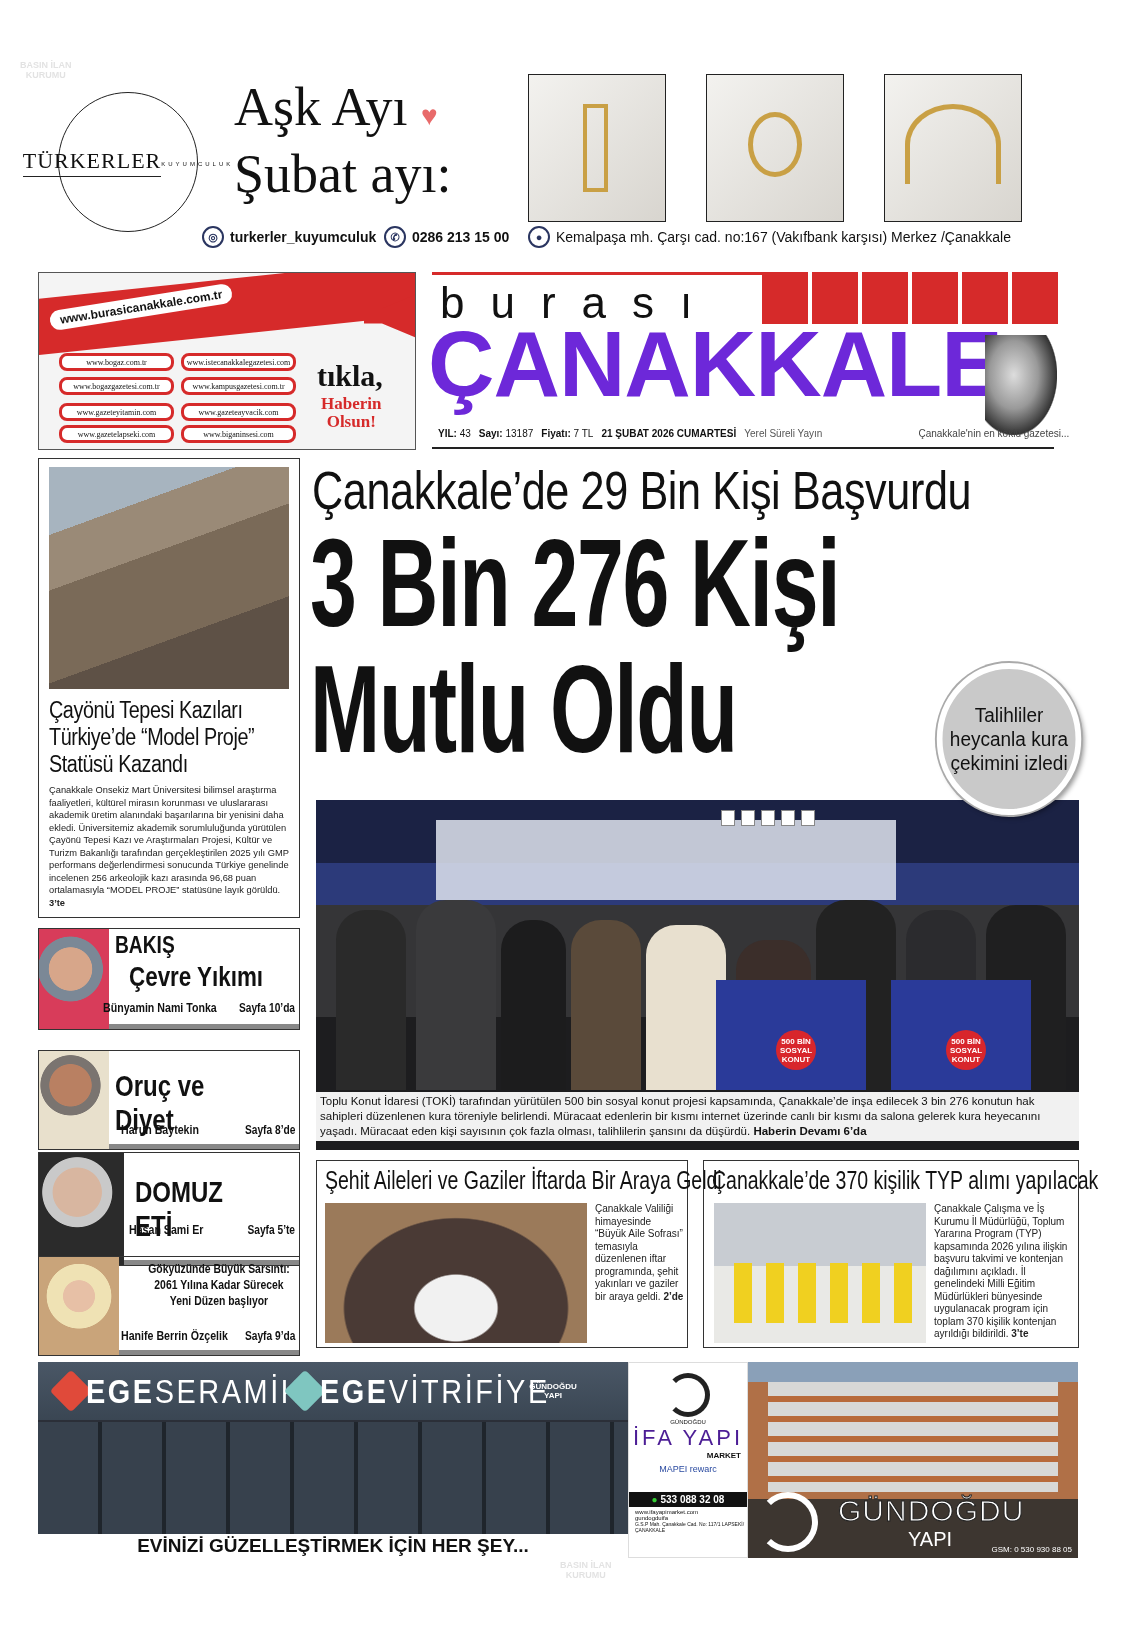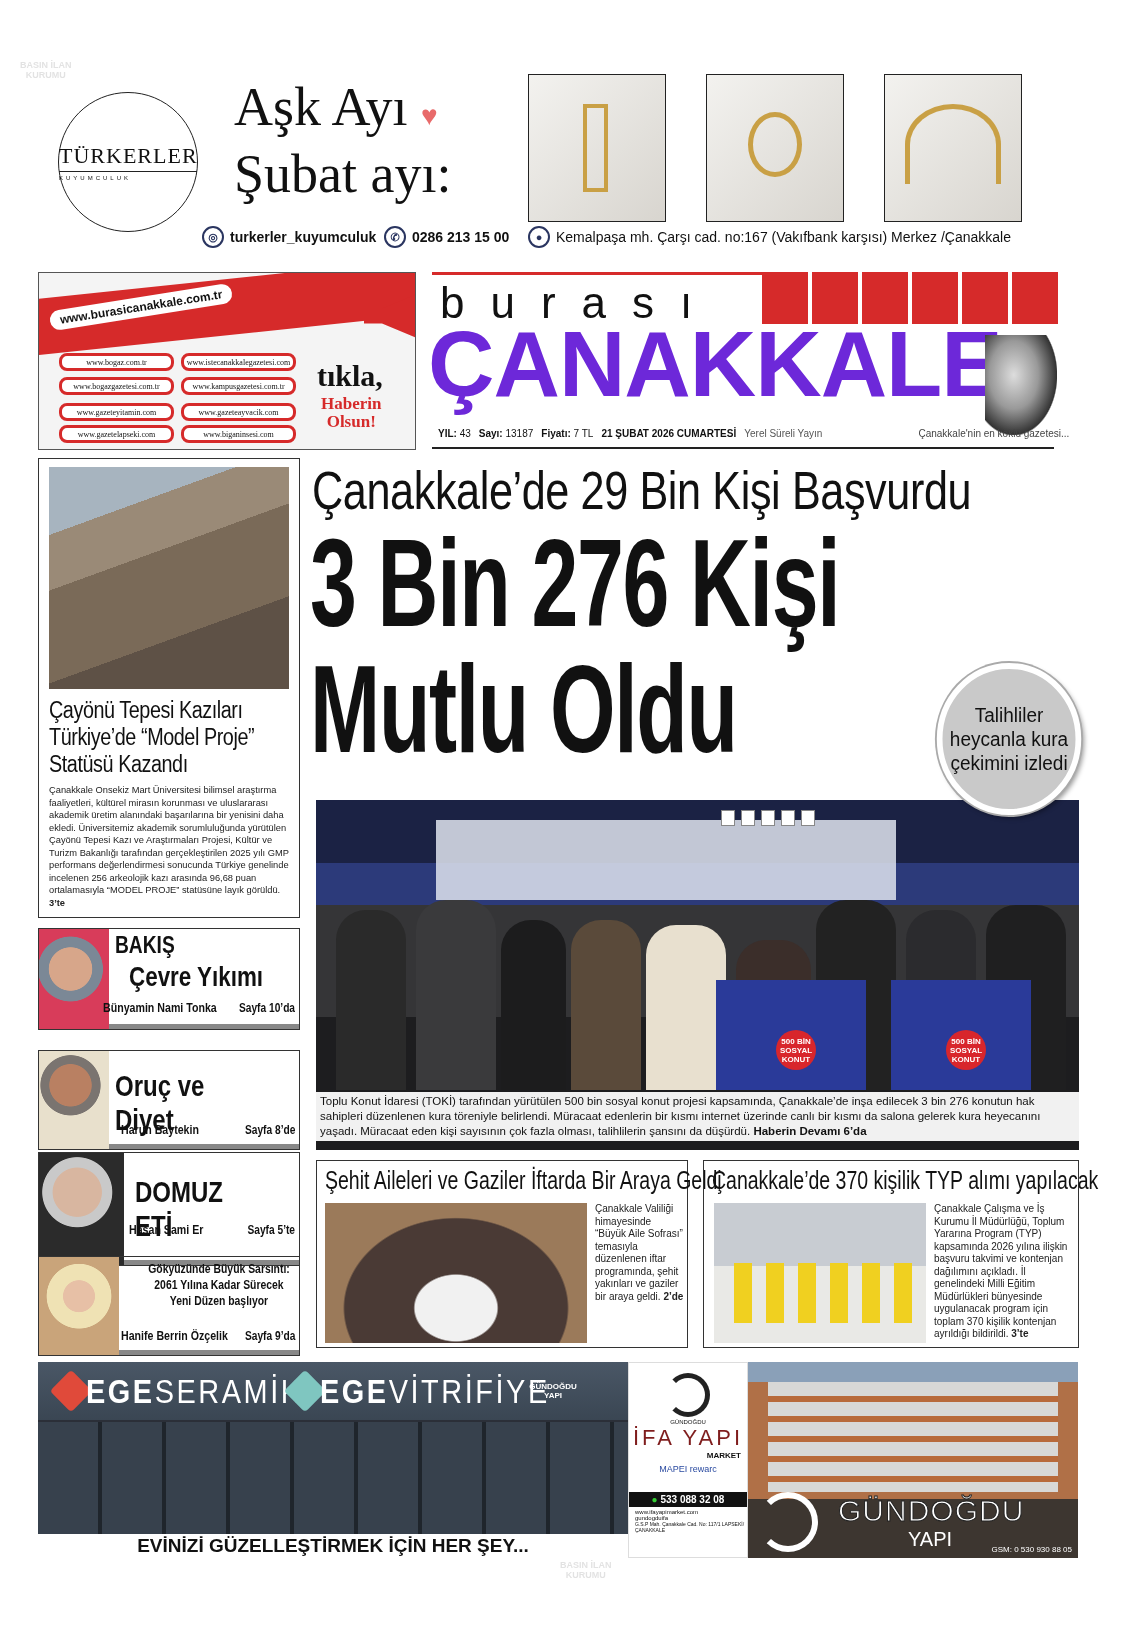--- a/index.html
+++ b/index.html
@@ -1,19 +1,19 @@
 <!DOCTYPE html>
 <html><head>
 <meta charset="utf-8">
 <style>
 *{box-sizing:border-box;margin:0;padding:0}
 body{width:1140px;height:1628px;background:#fff;font-family:"Liberation Sans",sans-serif;color:#111;position:relative;overflow:hidden}
 .abs{position:absolute}
 
-.logo-circle{left:58px;top:92px;width:140px;height:140px;border:1.5px solid #222;border-radius:50%;display:flex;flex-direction:column;justify-content:center}
+.logo-circle{left:58px;top:92px;width:140px;height:140px;border:1.5px solid #222;border-radius:50%;display:flex;align-items:center;justify-content:center}
 .logo-name{font-family:"Liberation Serif",serif;font-size:22px;letter-spacing:1px;border-bottom:1.5px solid #222;padding-bottom:2px}
 .logo-sub{font-size:6px;letter-spacing:3px;margin-top:3px}
 .ad-title{left:234px;top:78px;font-family:"Liberation Serif",serif;font-size:54px;line-height:58px;color:#111}
 .heart{color:#e86a6a;font-size:28px}
 .jewel{top:74px;width:138px;height:148px;border:1.5px solid #222;background:linear-gradient(135deg,#f3f2ef,#d8d5cf)}
 .jewel .piece{position:absolute;left:30%;top:20%;width:40%;height:60%;border:5px solid #c9a045;border-radius:40% 40% 10% 10%}
 .contact{top:226px;font-size:14px;font-weight:bold;display:flex;align-items:center;gap:6px}
 .contact .ic{width:22px;height:22px;border:2px solid #2a3560;border-radius:50%;display:flex;align-items:center;justify-content:center;font-size:11px;color:#2a3560}
 .addr{font-weight:normal;font-family:"Liberation Sans",sans-serif}
 
@@ -245,21 +245,21 @@
     <div class="ege-diamond" style="background:#7fc6c0;margin-left:14px"></div>
     <div class="ege-word" style="width:200px"><b>EGE</b><span>VİTRİFİYE</span></div>
     <div style="font-size:8px;font-weight:bold;width:50px;text-align:center;margin-left:8px">GÜNDOĞDU YAPI</div>
   </div>
   <div class="ege-glass"></div>
   <div class="ege-foot">EVİNİZİ GÜZELLEŞTİRMEK İÇİN HER ŞEY...</div>
 </div>
 <div class="abs ad-ifa">
   <div style="margin:10px auto 0;width:44px;height:44px;border:5px solid #222;border-radius:50%;border-left-color:transparent"></div>
   <div style="font-size:6px;margin-top:2px">GÜNDOĞDU</div>
-  <div style="font-size:22px;color:#7f1d1d;letter-spacing:3px">İFA YAPI</div>
+  <div style="font-size:22px;color:#4c1d95;letter-spacing:3px">İFA YAPI</div>
   <div style="font-size:8px;font-weight:bold;text-align:right;padding-right:6px">MARKET</div>
   <div style="font-size:9px;color:#2a4aa0;margin-top:4px">MAPEI  rewarc</div>
   <div style="margin-top:18px;background:#111;color:#fff;font-size:10px;font-weight:bold;padding:2px"><span style="color:#3c3">●</span> <span>533 088 32 08</span></div>
   <div style="font-size:6px;text-align:left;padding-left:6px;margin-top:2px">www.ifayapimarket.com</div>
   <div style="font-size:6px;text-align:left;padding-left:6px">gundogduifa</div>
   <div style="font-size:5px;text-align:left;padding-left:6px">G.S.P Mah. Çanakkale Cad. No: 117/1 LAPSEKİ/ÇANAKKALE</div>
 </div>
 <div class="abs ad-gundogdu">
   <div style="position:absolute;left:20px;top:20px;width:290px;height:110px;background:repeating-linear-gradient(180deg,#d8d8d6 0 14px,#b86a3a 14px 20px)"></div>
   <div style="position:absolute;left:10px;top:130px;width:60px;height:60px;border:6px solid #fff;border-radius:50%;border-left-color:transparent"></div>

